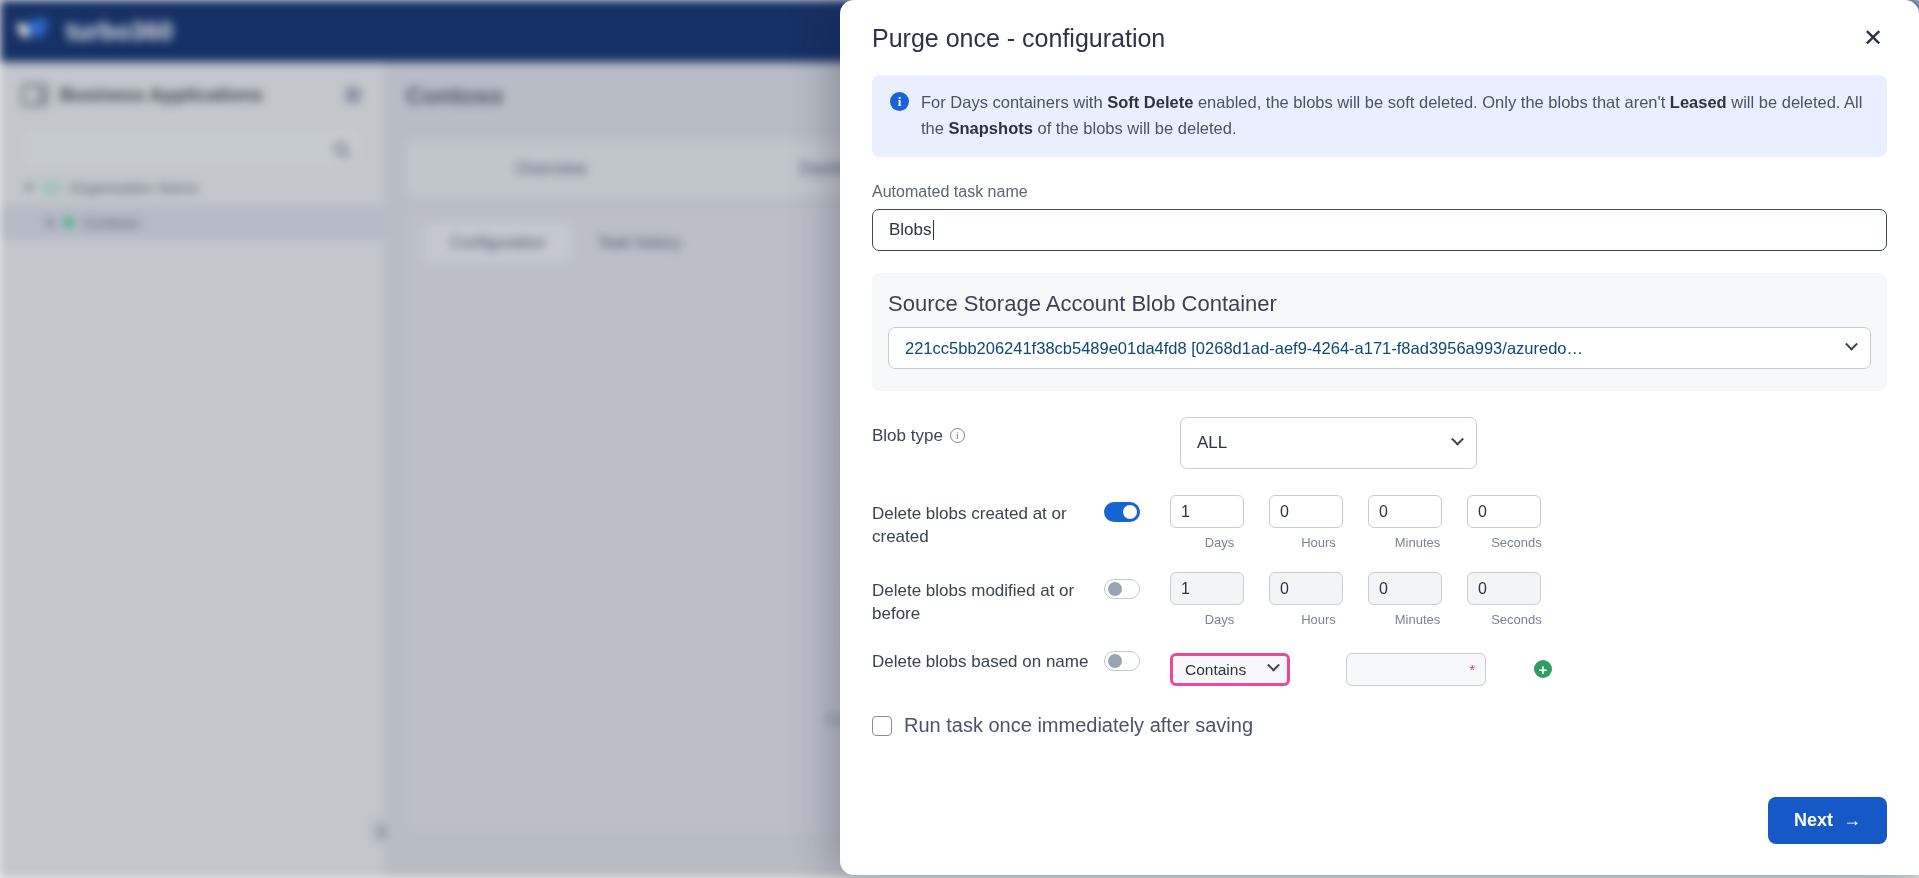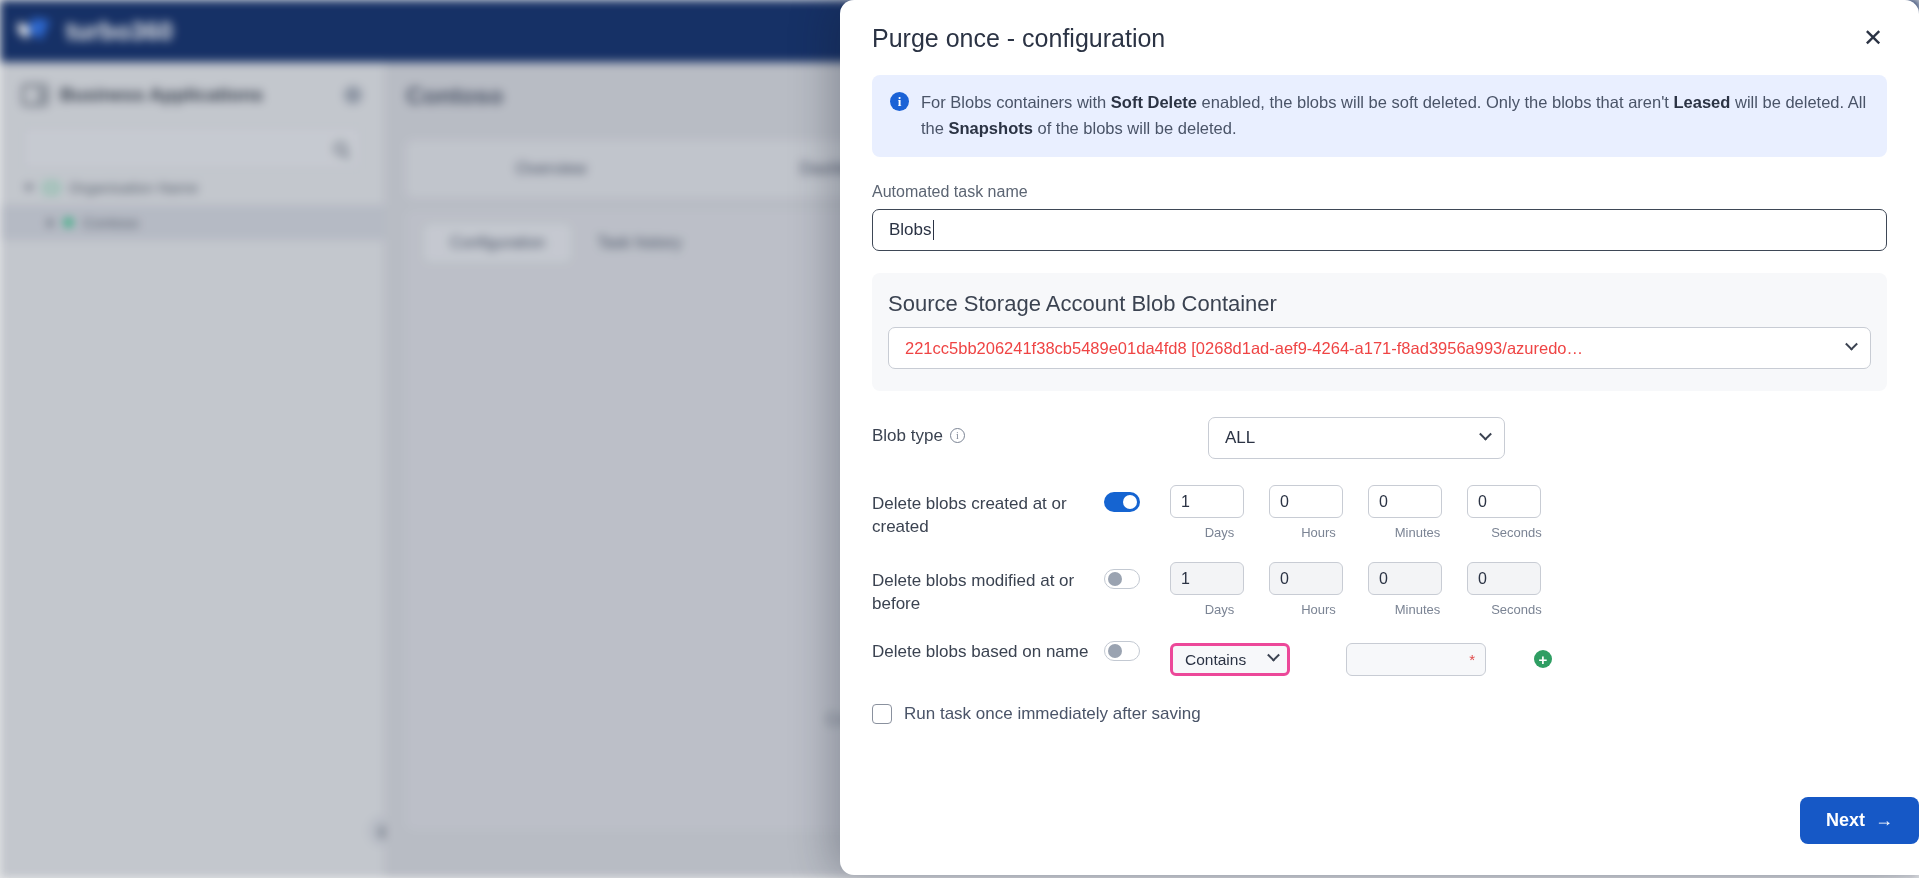--- a/index.html
+++ b/index.html
@@ -168,38 +168,38 @@
   .caret { display:inline-block; width:1px; height:20px; background:#2b3344; margin-left:1px; }
 
   .src-section {
     margin-top: 22px; background:#f7f8fa; border-radius:8px;
     padding: 18px 16px 22px 16px;
   }
   .src-label { font-size:22px; color:#3b4351; margin-bottom:10px; }
   .select-box {
     height:42px; border:1px solid #c8ccd4; border-radius:7px; background:#fff;
     display:flex; align-items:center; padding: 0 14px 0 16px;
-    font-size:16.5px; color:#ef4444;
+    font-size:16.5px; color:#0c4a6e;
   }
   .select-box .val { flex:1; white-space:nowrap; overflow:hidden; text-overflow:ellipsis; }
   .chev { width:9px;height:9px;border-right:2px solid #3b4351;border-bottom:2px solid #3b4351;transform:rotate(45deg) translate(-3px,-3px); }
 
   .row { display:flex; align-items:flex-start; margin-top: 26px; }
   .row-label { width: 232px; flex:0 0 232px; font-size:17px; color:#3b4351; line-height:1.35; padding-top: 8px; }
   .row-label .i-ico {
     display:inline-flex;align-items:center;justify-content:center;
     width:15px;height:15px;border:1.3px solid #7b8494;border-radius:50%;
     font-size:10px;color:#7b8494;margin-left:7px;vertical-align:2px;
     font-family:"Liberation Serif", serif;
   }
 
   .blobtype-select {
-    width: 297px; height:42px; border:1px solid #c8ccd4; border-radius:7px; background:#fff;
+    width: 297px; height:52px; border:1px solid #c8ccd4; border-radius:7px; background:#fff;
     display:flex;align-items:center; padding:0 14px 0 16px; font-size:17px; color:#2b3344;
-    margin-left: 104px;
+    margin-left: 76px;
   }
 
   .toggle { width:36px;height:20px;border-radius:10px; position:relative; flex:0 0 auto; margin-top:7px; }
   .toggle.on { background:#1564d1; }
   .toggle.off { background:#ffffff; border:1px solid #c3c9d2; }
   .toggle .knob { position:absolute; top:3px; width:14px;height:14px;border-radius:50%; }
   .toggle.on .knob { right:3px; background:#fff; }
   .toggle.off .knob { left:3px; background:#9aa3b1; top:2px; }
 
   .dur-group { display:flex; gap:0; margin-left: 30px; }
@@ -223,25 +223,25 @@
     margin-left: 56px; margin-top:2px; color:#e04a4a; font-size:15px;
   }
   .add-btn {
     width:18px;height:18px;border-radius:50%;background:#2f9e63;color:#fff;
     display:flex;align-items:center;justify-content:center;font-size:15px;font-weight:700;
     margin-left:48px; margin-top:9px; line-height:1;
   }
 
   .check-row { display:flex; align-items:center; gap:12px; margin-top: 28px; }
   .checkbox { width:20px;height:20px;border:1.5px solid #8a919e;border-radius:4px;background:#fff; }
-  .check-label { font-size:17px; color:#4a5468; }
+  .check-label { font-size:20px; color:#4a5468; }
 
   .modal-foot {
     position:absolute; left:0; right:0; bottom:0; height: 110px;
-    display:flex; align-items:center; justify-content:flex-end; 
+    display:flex; align-items:center; justify-content:flex-end; padding-right:32px;
   }
   .next-btn {
     background:#1658c6; color:#fff; font-size:18px; font-weight:700;
     border-radius:8px; padding: 13px 26px; display:flex; align-items:center; gap:10px;
   }
 </style>
 </head>
 <body>
 
 <div id="root">
@@ -310,21 +310,21 @@
     <div class="modal-head">
       <div class="modal-title">Purge once - configuration</div>
       <div class="modal-close">✕</div>
     </div>
 
     <div class="modal-body">
 
       <div class="info-banner">
         <div class="info-ico">i</div>
         <div class="info-text">
-          <span>For Blobs containers with </span><b>Soft Delete</b><span> enabled, the blobs will be soft deleted. Only the blobs that aren't </span><b>Leased</b><span> will be deleted. All the </span><b>Snapshots</b><span> of the blobs will be deleted.</span>
+          <span>For Days containers with </span><b>Soft Delete</b><span> enabled, the blobs will be soft deleted. Only the blobs that aren't </span><b>Leased</b><span> will be deleted. All the </span><b>Snapshots</b><span> of the blobs will be deleted.</span>
         </div>
       </div>
 
       <div class="field-label">Automated task name</div>
       <div class="text-input">
         <span>Blobs</span>
           <span class="caret"></span>
       </div>
 
       <div class="src-section">

